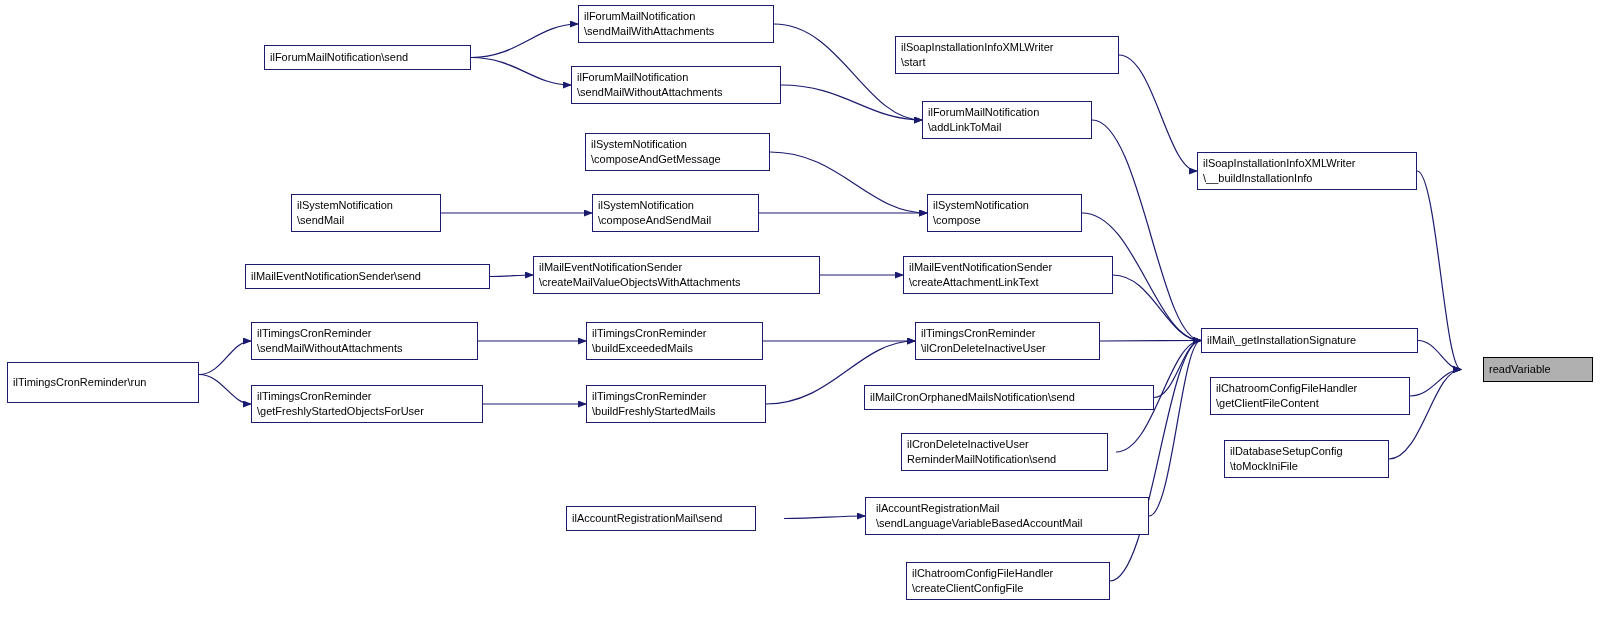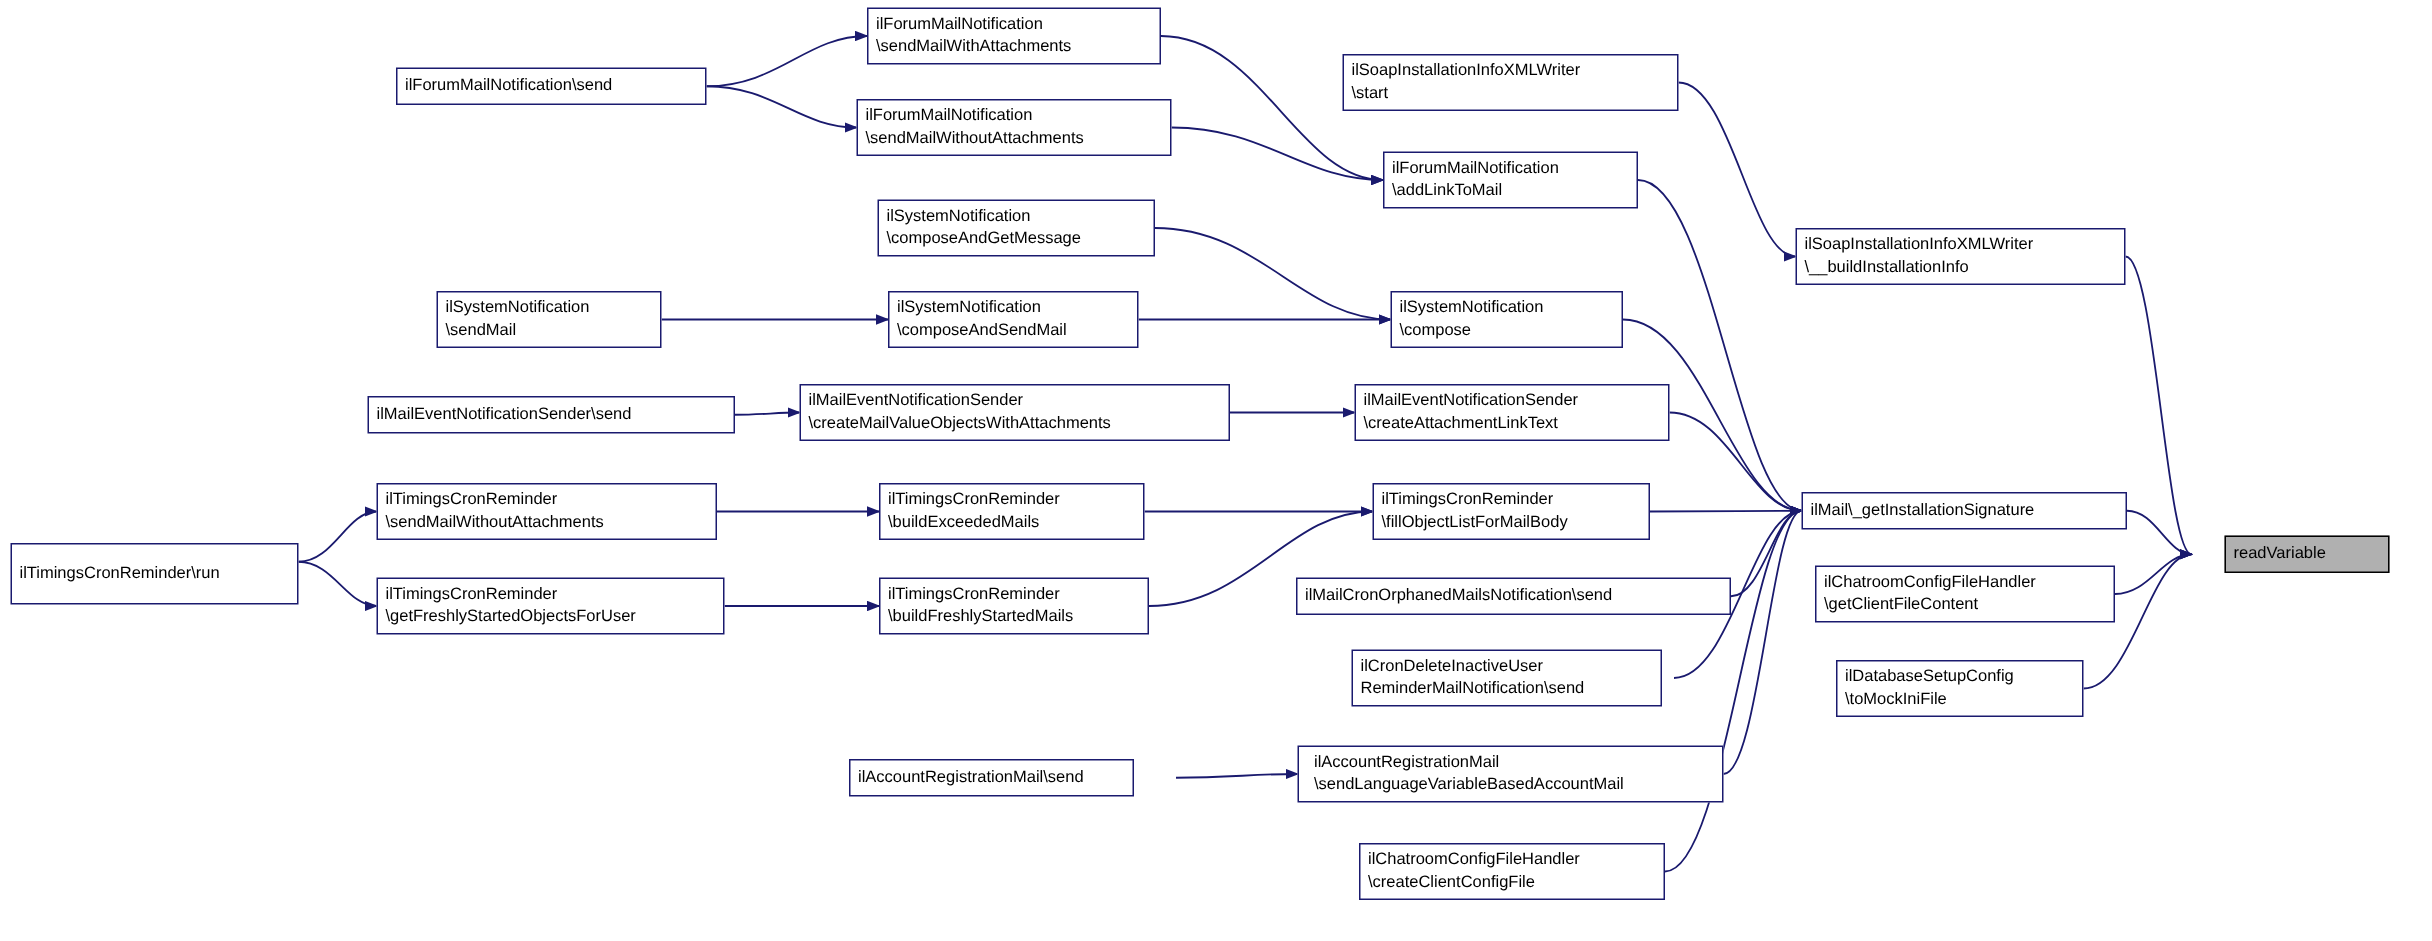--- a/index.html
+++ b/index.html
@@ -98,21 +98,21 @@
       <div class="node" style="left: 585px; top: 133px; width: 185px; height: 38px;"><span class="ln">ilSystemNotification</span><span class="ln">\composeAndGetMessage</span></div>
       <div class="node" style="left: 1197px; top: 152px; width: 220px; height: 38px;"><span class="ln">ilSoapInstallationInfoXMLWriter</span><span class="ln">\__buildInstallationInfo</span></div>
       <div class="node" style="left: 291px; top: 194px; width: 150px; height: 38px;"><span class="ln">ilSystemNotification</span><span class="ln">\sendMail</span></div>
       <div class="node" style="left: 592px; top: 194px; width: 167px; height: 38px;"><span class="ln">ilSystemNotification</span><span class="ln">\composeAndSendMail</span></div>
       <div class="node" style="left: 927px; top: 194px; width: 155px; height: 38px;"><span class="ln">ilSystemNotification</span><span class="ln">\compose</span></div>
       <div class="node" style="left: 245px; top: 264px; width: 245px; height: 25px;"><span class="ln">ilMailEventNotificationSender\send</span></div>
       <div class="node" style="left: 533px; top: 256px; width: 287px; height: 38px;"><span class="ln">ilMailEventNotificationSender</span><span class="ln">\createMailValueObjectsWithAttachments</span></div>
       <div class="node" style="left: 903px; top: 256px; width: 210px; height: 38px;"><span class="ln">ilMailEventNotificationSender</span><span class="ln">\createAttachmentLinkText</span></div>
       <div class="node" style="left: 251px; top: 322px; width: 227px; height: 38px;"><span class="ln">ilTimingsCronReminder</span><span class="ln">\sendMailWithoutAttachments</span></div>
       <div class="node" style="left: 586px; top: 322px; width: 177px; height: 38px;"><span class="ln">ilTimingsCronReminder</span><span class="ln">\buildExceededMails</span></div>
-      <div class="node" style="left: 915px; top: 322px; width: 185px; height: 38px;"><span class="ln">ilTimingsCronReminder</span><span class="ln">\fillObjectListForMailBody</span></div>
+      <div class="node" style="left: 915px; top: 322px; width: 185px; height: 38px;"><span class="ln">ilTimingsCronReminder</span><span class="ln">\ilCronDeleteInactiveUser</span></div>
       <div class="node" style="left: 1201px; top: 328px; width: 217px; height: 25px;"><span class="ln">ilMail\_getInstallationSignature</span></div>
       <div class="node highlight" style="left: 1461px; top: 357px; width: 110px; height: 25px;"><span class="ln">readVariable</span></div>
       <div class="node" style="left: 7px; top: 362px; width: 192px; height: 41px;"><span class="ln">ilTimingsCronReminder\run</span></div>
       <div class="node" style="left: 864px; top: 385px; width: 290px; height: 25px;"><span class="ln">ilMailCronOrphanedMailsNotification\send</span></div>
       <div class="node" style="left: 1210px; top: 377px; width: 200px; height: 38px;"><span class="ln">ilChatroomConfigFileHandler</span><span class="ln">\getClientFileContent</span></div>
       <div class="node" style="left: 251px; top: 385px; width: 232px; height: 38px;"><span class="ln">ilTimingsCronReminder</span><span class="ln">\getFreshlyStartedObjectsForUser</span></div>
       <div class="node" style="left: 586px; top: 385px; width: 180px; height: 38px;"><span class="ln">ilTimingsCronReminder</span><span class="ln">\buildFreshlyStartedMails</span></div>
       <div class="node" style="left: 901px; top: 433px; width: 207px; height: 38px;"><span class="ln">ilCronDeleteInactiveUser</span><span class="ln">ReminderMailNotification\send</span></div>
       <div class="node" style="left: 1224px; top: 440px; width: 165px; height: 38px;"><span class="ln">ilDatabaseSetupConfig</span><span class="ln">\toMockIniFile</span></div>
       <div class="node" style="left: 566px; top: 506px; width: 190px; height: 25px;"><span class="ln">ilAccountRegistrationMail\send</span></div>

